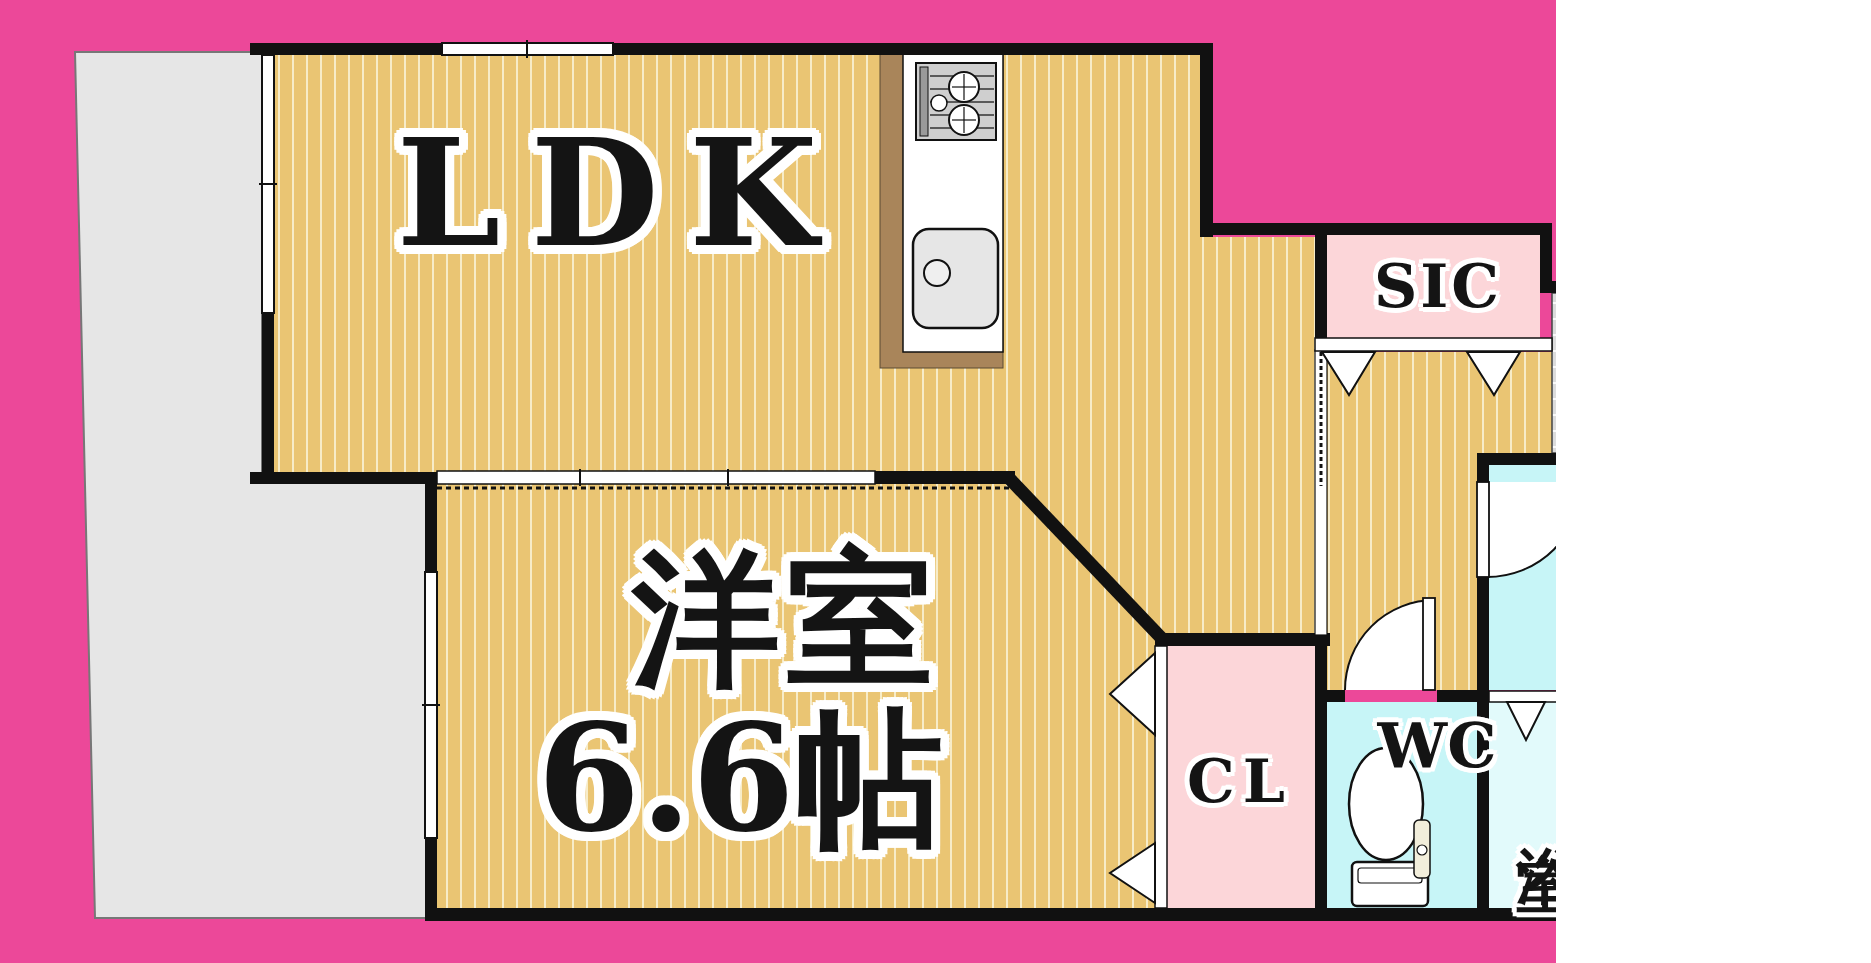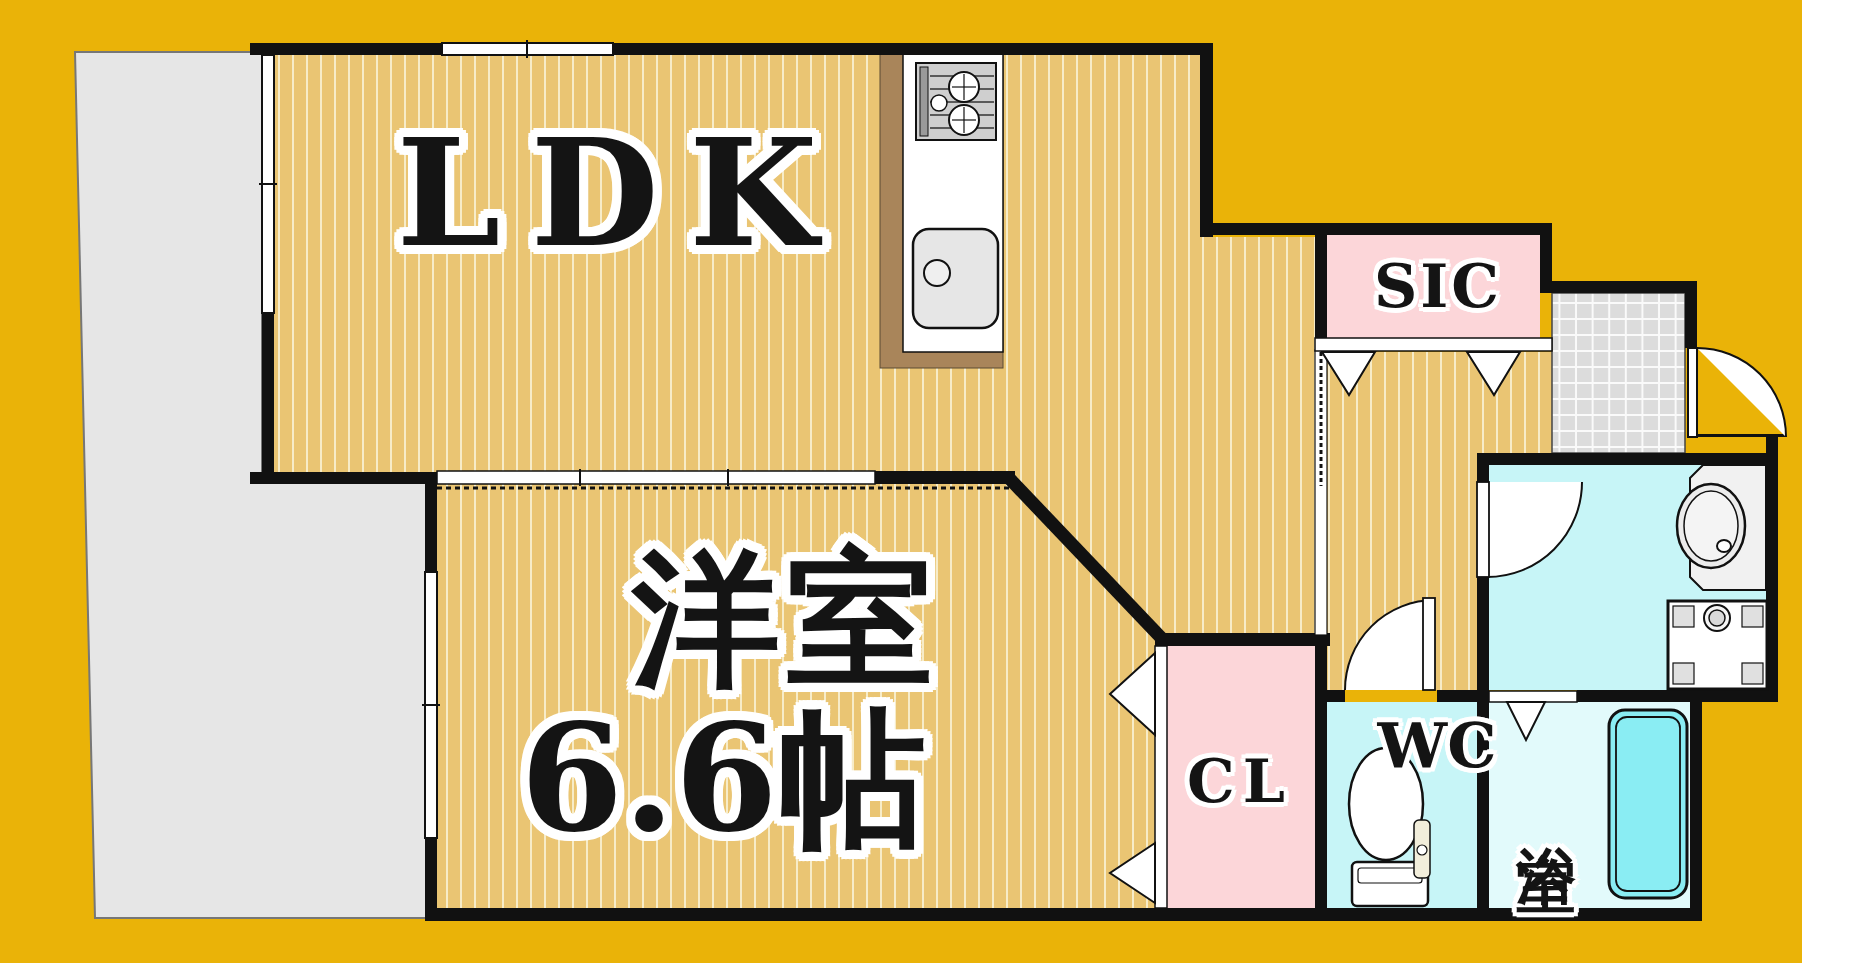--- a/index.html
+++ b/index.html
@@ -1,32 +1,32 @@
 <!DOCTYPE html>
 <html><head>
 <meta charset="utf-8">
 <style>
   html,body{margin:0;padding:0;background:#fff;}
-  .plan{position:relative;width:1802px;height:963px;background:#eab308;overflow:hidden;
+  .plan{position:relative;width:1556px;height:963px;background:#ec4899;overflow:hidden;
         font-family:"DejaVu Serif","Liberation Serif",serif;}
   .plan svg{position:absolute;left:0;top:0;}
   .rl{position:absolute;transform:translate(-50%,-50%);font-weight:bold;color:#141414;
       white-space:nowrap;line-height:1;}
   .xl{font-size:148px;
       text-shadow:9px 0 #fff,-9px 0 #fff,0 9px #fff,0 -9px #fff,
                   7px 7px #fff,-7px 7px #fff,7px -7px #fff,-7px -7px #fff,
                   9px 4px #fff,-9px 4px #fff,9px -4px #fff,-9px -4px #fff,
                   4px 9px #fff,-4px 9px #fff,4px -9px #fff,-4px -9px #fff;}
   .md{font-size:62px;
       text-shadow:5px 0 #fff,-5px 0 #fff,0 5px #fff,0 -5px #fff,
                   4px 4px #fff,-4px 4px #fff,4px -4px #fff,-4px -4px #fff;}
   .ldk-name{left:622px;top:193px;letter-spacing:30px;}
   .ldk-size{left:628px;top:342px;}
   .west-name{left:786px;top:618px;letter-spacing:6px;}
-  .west-size{left:723px;top:778px;}
+  .west-size{left:740px;top:778px;}
   .sic-label{left:1438px;top:286px;font-size:60px;letter-spacing:3px;text-align:center;}
   .cl-label{left:1240px;top:781px;font-size:60px;letter-spacing:8px;}
   .wc-label{left:1390px;top:746px;font-size:62px;margin-left:47px;}
   .bath-label{left:1547px;top:803px;font-size:60px;writing-mode:vertical-rl;
               text-orientation:upright;letter-spacing:6px;}
 </style>
 </head>
 <body>
 
 <div class="plan">

